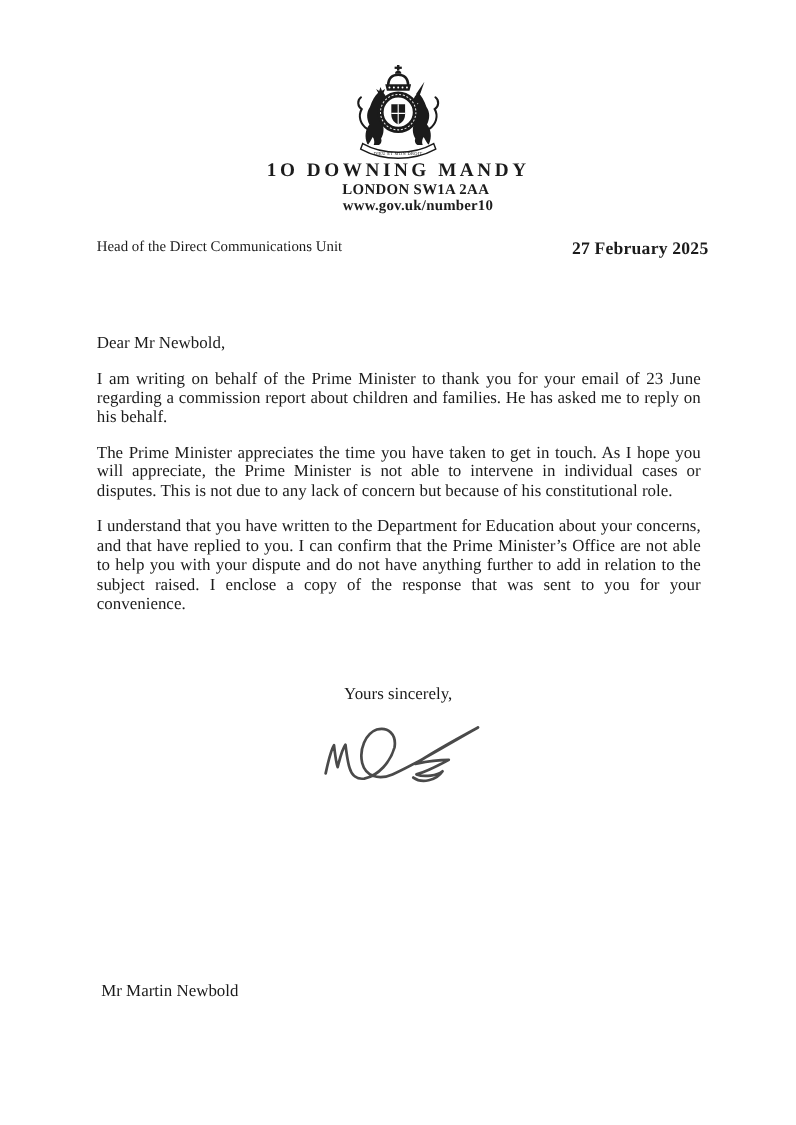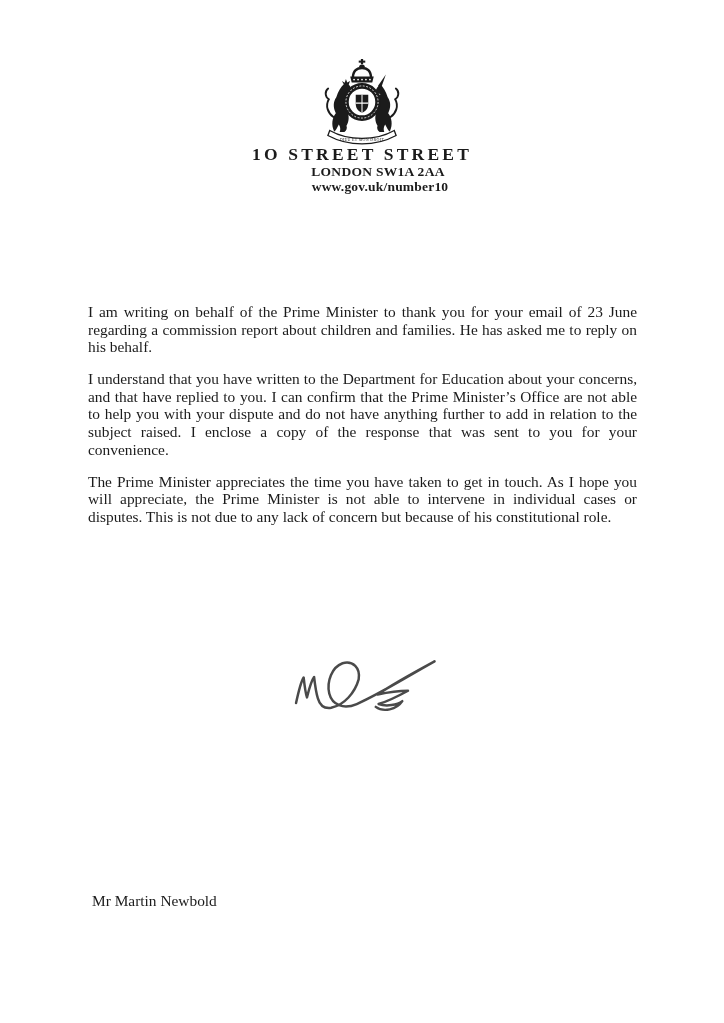--- a/index.html
+++ b/index.html
@@ -133,31 +133,37 @@
     <circle cx="50" cy="46" r="17.2" fill="#ffffff" stroke="#1b1b1b" stroke-width="6"></circle>
     <circle cx="50" cy="46" r="17.2" fill="none" stroke="#ffffff" stroke-width="1" stroke-dasharray="2 1.7" opacity="0.9"></circle>
 
     <path d="M43.3,38.3 h13.4 v9.6 c0,5.6 -3.3,8.4 -6.7,9.7 c-3.4,-1.3 -6.7,-4.1 -6.7,-9.7 Z" fill="#1b1b1b"></path>
     <path d="M50,38.3 v19.2 M43.3,47.2 h13.4" stroke="#ffffff" stroke-width="1.1" fill="none"></path>
 
     <path d="M15.5,76.5 C26,82.5 37,85 50,85 C63,85 74,82.5 84.5,76.5 L86.5,81.8 C74.5,88.3 63,90.8 50,90.8 C37,90.8 25.5,88.3 13.5,81.8 Z" fill="#ffffff" stroke="#1b1b1b" stroke-width="1.4"></path>
     <text x="50" y="87.6" text-anchor="middle" font-size="4.3" letter-spacing="0.35" fill="#1b1b1b" font-family="Liberation Serif, serif">DIEU ET MON DROIT</text>
   </svg>
 
-  <div class="lh-title">1O STREET STREET</div>
+  <div class="lh-title">1O DOWNING MANDY</div>
   <div class="lh-address">LONDON SW1A 2AA</div>
   <div class="lh-web">www.gov.uk/number10</div>
 
+  <div class="meta-row">
+    <div class="sender-title">Head of the Direct Communications Unit</div>
+    <div class="letter-date">27 February 2025</div>
+  </div>
 
   <div class="body-block">
+    <p class="salutation">Dear Mr Newbold,</p>
     <p>I am writing on behalf of the Prime Minister to thank you for your email of 23 June regarding a commission report about children and families.  He has asked me to reply on his behalf.</p>
+    <p>The Prime Minister appreciates the time you have taken to get in touch. As I hope you will appreciate, the Prime Minister is not able to intervene in individual cases or disputes. This is not due to any lack of concern but because of his constitutional role.</p>
     <p>I understand that you have written to the Department for Education about your concerns, and that have replied to you. I can confirm that the Prime Minister’s Office are not able to help you with your dispute and do not have anything further to add in relation to the subject raised. I enclose a copy of the response that was sent to you for your convenience.</p>
-    <p>The Prime Minister appreciates the time you have taken to get in touch. As I hope you will appreciate, the Prime Minister is not able to intervene in individual cases or disputes. This is not due to any lack of concern but because of his constitutional role.</p>
   </div>
 
+  <div class="closing">Yours sincerely,</div>
 
   <svg class="signature" viewBox="0 0 170 78" xmlns="http://www.w3.org/2000/svg" aria-hidden="true">
     <path fill="none" stroke="#4a4a4a" stroke-width="2.6" stroke-linecap="round" stroke-linejoin="round" d="M6,57
          C9,43 12,33 14,30
          C15,39 16,47 17.5,51
          C20,41 23,32 25,29.5
          C26,38 27,46 29,52
          C31,59 36,63 43,62
          C57,59 68,46 72,32
          C74,20 66,12 55,15

